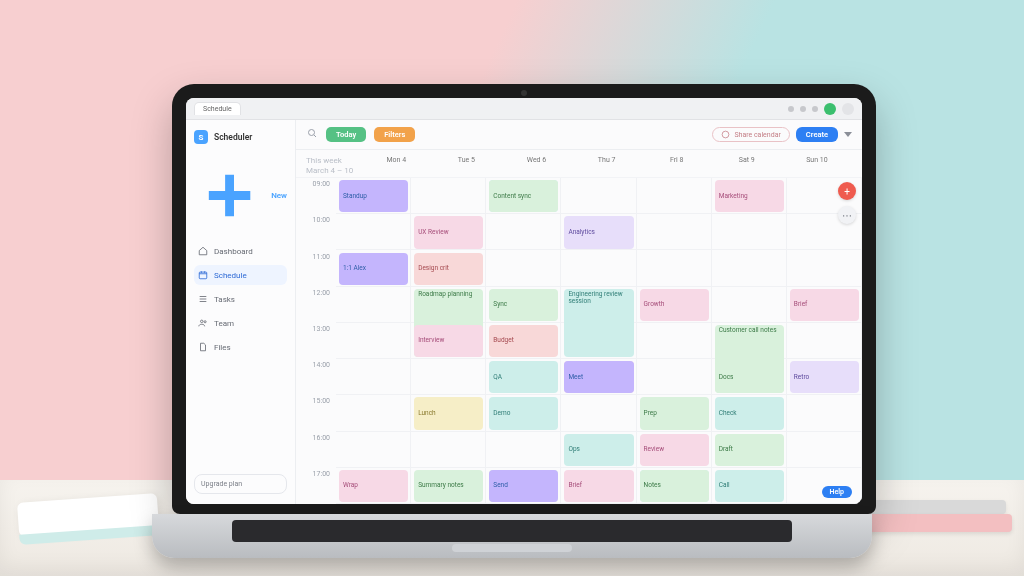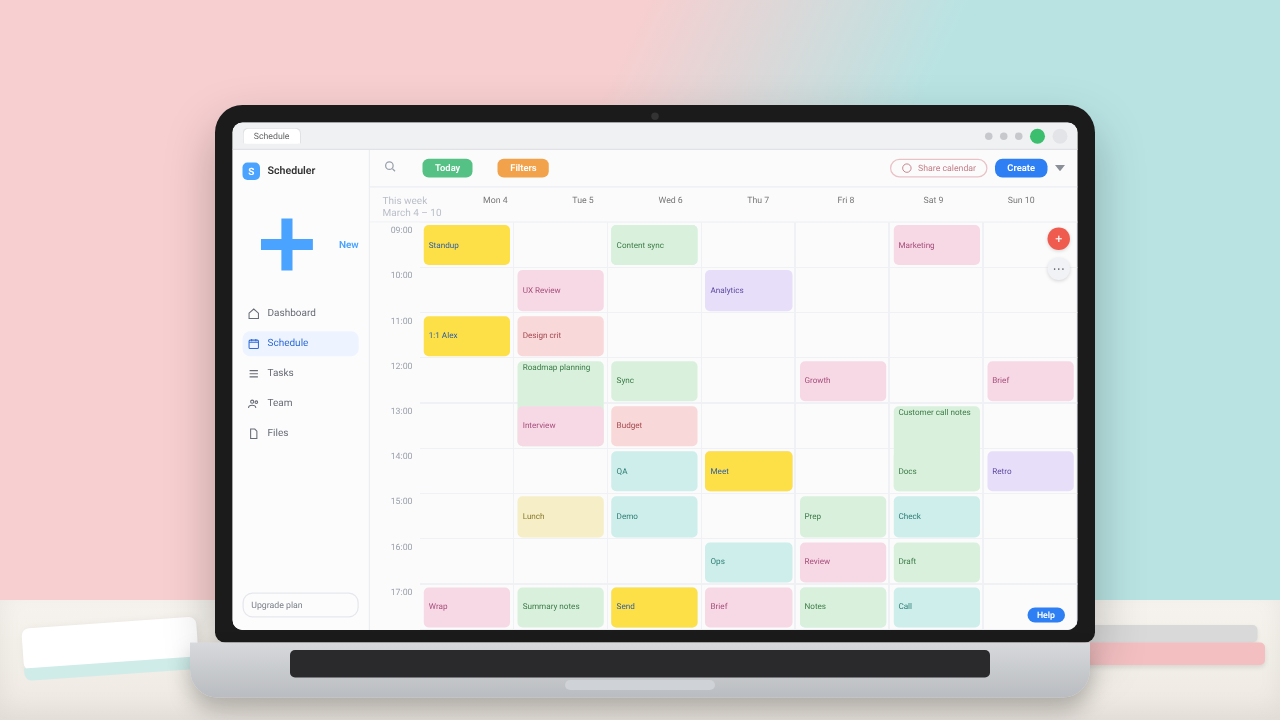--- a/index.html
+++ b/index.html
@@ -34,29 +34,29 @@
   .circ.green{background:#3bbf6e;}
   .circ.grey{background:#e3e4e7;}
   .circ.dot{width:6px;height:6px;background:#c7c8cc;}
 
   .app{flex:1;display:flex;min-height:0;}
   .sidebar{width:110px;border-right:1px solid #eceef1;background:#fcfcfd;display:flex;flex-direction:column;padding:10px 8px;gap:4px;}
   .brand{display:flex;align-items:center;gap:6px;margin-bottom:8px;}
   .brand .logo{width:14px;height:14px;border-radius:4px;background:#4aa3ff;display:flex;align-items:center;justify-content:center;color:#fff;font-size:8px;font-weight:700;}
   .brand .name{font-weight:600;color:#333;font-size:8.5px;}
   .snew{display:flex;align-items:center;gap:6px;color:#4aa3ff;font-weight:600;font-size:8px;margin:4px 0 6px;}
-  .sitem{display:flex;align-items:flex-start;gap:6px;padding:5px 4px;border-radius:6px;color:#676b74;font-size:8px;}
+  .sitem{display:flex;align-items:center;gap:6px;padding:5px 4px;border-radius:6px;color:#676b74;font-size:8px;}
   .sitem.active{background:#eef4ff;color:#2f6bd6;}
   .sitem .ic{width:10px;height:10px;display:inline-block;color:inherit;}
   .sidebar .spacer{flex:1;}
   .upgrade{border:1px solid #e5e7ec;border-radius:8px;padding:5px 6px;color:#7b7f88;font-size:7px;}
 
   .main{flex:1;display:flex;flex-direction:column;min-width:0;}
   .toolbar{height:30px;display:flex;align-items:center;justify-content:space-between;padding:0 10px;border-bottom:1px solid #eceef1;}
-  .toolbar-left{display:flex;align-items:flex-start;gap:20px;}
+  .toolbar-left{display:flex;align-items:flex-start;gap:8px;}
   .search-ic{width:12px;height:12px;color:#9aa0aa;}
   .chip{padding:3px 10px;border-radius:5px;font-size:7.5px;font-weight:600;color:#fff;}
   .chip.green{background:#55c184;}
   .chip.orange{background:#f2a24a;}
   .toolbar-right{display:flex;align-items:center;gap:6px;}
   .share-pill{border:1px solid #e9c2c6;color:#c47e86;border-radius:12px;padding:2px 8px;font-size:7px;display:flex;align-items:center;gap:4px;}
   .btn-blue{background:#2d7ff3;color:#fff;border-radius:6px;padding:3px 10px;font-size:7.5px;font-weight:600;}
   .tri{width:0;height:0;border-left:4px solid transparent;border-right:4px solid transparent;border-top:5px solid #8b8f98;}
 
   .subhead{display:flex;padding:6px 10px 2px;gap:8px;border-bottom:1px solid #f2f3f6;}
@@ -66,21 +66,21 @@
 
   .gridwrap{flex:1;display:flex;min-height:0;position:relative;}
   .timecol{width:40px;display:flex;flex-direction:column;font-size:7px;color:#9aa0aa;}
   .timecol div{flex:1;display:flex;align-items:flex-start;justify-content:flex-end;padding:2px 6px 0 0;}
   .grid{flex:1;position:relative;display:grid;grid-template-columns:repeat(7,1fr);grid-template-rows:repeat(9,1fr);}
   .grid::before{content:"";position:absolute;inset:0;background:
     repeating-linear-gradient(to bottom, transparent 0, transparent calc(100%/9 - 1px), #f0f1f4 calc(100%/9 - 1px), #f0f1f4 calc(100%/9)),
     repeating-linear-gradient(to right, transparent 0, transparent calc(100%/7 - 1px), #f0f1f4 calc(100%/7 - 1px), #f0f1f4 calc(100%/7));}
   .ev{position:relative;margin:2px 3px;border-radius:4px;padding:2px 4px;font-size:6.5px;line-height:1.15;overflow:hidden;white-space:nowrap;text-overflow:ellipsis;z-index:1;min-height:12px;display:flex;align-items:center;}
   .ev.tall{white-space:normal;align-items:flex-start;}
-  .c-blue{background:#fde047;color:#2e5ea8;}
+  .c-blue{background:#c4b5fd;color:#2e5ea8;}
   .c-green{background:#d9f1dc;color:#3c7a47;}
   .c-pink{background:#f7d9e6;color:#a64e7a;}
   .c-rose{background:#f8d8d8;color:#a5494f;}
   .c-teal{background:#cdeeea;color:#2f7d76;}
   .c-lav{background:#e7defa;color:#5e4a9e;}
   .c-yel{background:#f6eec7;color:#8a7a2e;}
   .side-actions{position:absolute;top:4px;right:6px;display:flex;flex-direction:column;gap:6px;z-index:2;}
   .fab{width:18px;height:18px;border-radius:50%;display:flex;align-items:center;justify-content:center;font-size:10px;box-shadow:0 1px 3px rgba(0,0,0,.15);}
   .fab.red{background:#ef5b4f;color:#fff;}
   .fab.grey{background:#f1f2f5;color:#6d717a;}
@@ -228,20 +228,21 @@
               <div class="ev c-blue" style="grid-area: 1 / 1 / span 1;">Standup</div>
                   <div class="ev c-teal" style="grid-area: 1 / 3 / span 1;">Review</div>
                   <div class="ev c-green" style="grid-area: 1 / 3 / span 1;">Content sync</div>
                   <div class="ev c-pink" style="grid-area: 1 / 6 / span 1;">Marketing</div>
                   <div class="ev c-pink" style="grid-area: 2 / 2 / span 1;">UX Review</div>
                   <div class="ev c-lav" style="grid-area: 2 / 4 / span 1;">Analytics</div>
                   <div class="ev c-blue" style="grid-area: 3 / 1 / span 1;">1:1 Alex</div>
                   <div class="ev c-rose" style="grid-area: 3 / 2 / span 1;">Design crit</div>
                   <div class="ev c-green tall" style="grid-area: 4 / 2 / span 2;">Roadmap planning</div>
                   <div class="ev c-green" style="grid-area: 4 / 3 / span 1;">Sync</div>
+                  <div class="ev c-teal tall" style="grid-area: 4 / 4 / span 2;">Engineering review session</div>
                   <div class="ev c-pink" style="grid-area: 4 / 5 / span 1;">Growth</div>
                   <div class="ev c-pink" style="grid-area: 4 / 7 / span 1;">Brief</div>
                   <div class="ev c-pink" style="grid-area: 5 / 2 / span 1;">Interview</div>
                   <div class="ev c-rose" style="grid-area: 5 / 3 / span 1;">Budget</div>
                   <div class="ev c-green tall" style="grid-area: 5 / 6 / span 2; text-align: center;">Customer call notes</div>
                   <div class="ev c-teal" style="grid-area: 6 / 3 / span 1;">QA</div>
                   <div class="ev c-pink" style="grid-area: 6 / 4 / span 1;">Sync</div>
                   <div class="ev c-blue" style="grid-area: 6 / 4 / span 1;">Meet</div>
                   <div class="ev c-green" style="grid-area: 6 / 6 / span 1;">Docs</div>
                   <div class="ev c-lav" style="grid-area: 6 / 7 / span 1;">Retro</div>

